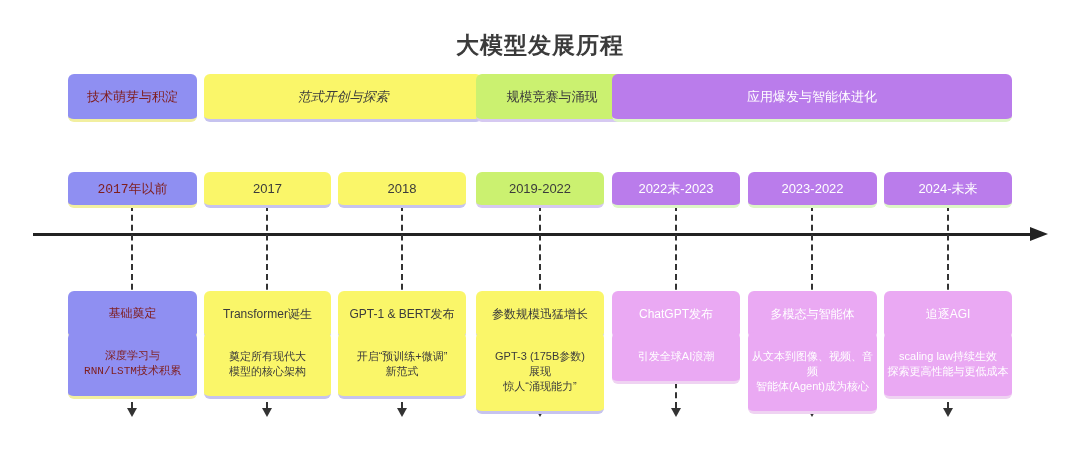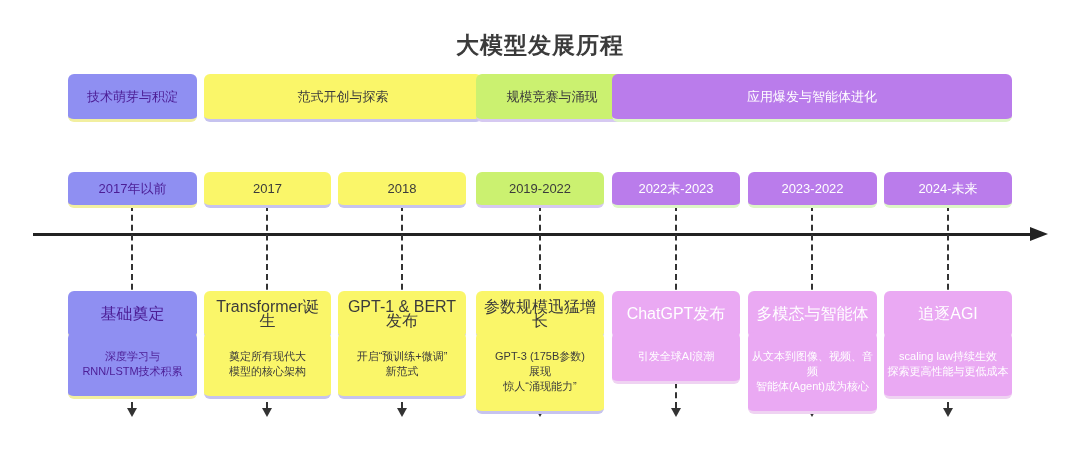--- a/index.html
+++ b/index.html
@@ -30,38 +30,38 @@
     position: absolute;
     box-sizing: border-box;
     border-radius: 6px;
     display: flex;
     align-items: center;
     justify-content: center;
     text-align: center;
     z-index: 2;
   }
   
-  .bg-periwinkle { background: #8f8ff2; color: #4c1d95; border-bottom: 3px solid #f2efa0; }
+  .bg-periwinkle { background: #8f8ff2; color: #7f1d1d; border-bottom: 3px solid #f2efa0; font-family: Liberation Mono, monospace; }
   .bg-yellow     { background: #faf669; color: #3b3b3b; border-bottom: 3px solid #c6c3ef; }
   .bg-green      { background: #cbf170; color: #3b3b3b; border-bottom: 3px solid #d6c9f1; }
   .bg-violet     { background: #ba7ceb; color: #ffffff; border-bottom: 3px solid #ddf6c6; }
   .bg-pink       { background: #eaa9f3; color: #ffffff; border-bottom: 3px solid #efd3f2; }
 
   
   .phase { top: 74px; height: 48px; font-size: 13px; }
   .phase-1 { left: 68px;  width: 129px; }
-  .phase-2 { left: 204px; width: 278px; }
+  .phase-2 { left: 204px; width: 278px; font-style: italic; }
   .phase-3 { left: 476px; width: 152px; }
   .phase-4 { left: 612px; width: 400px; }
 
   
   .period { top: 172px; height: 36px; font-size: 13px; }
 
   
-  .event  { top: 291px; height: 48px; font-size: 16px; line-height: 14px; padding: 6px; }
+  .event  { top: 291px; height: 48px; font-size: 12px; line-height: 14px; padding: 6px; }
   .detail {
     top: 332px;
     font-size: 11px;
     line-height: 15px;
     padding: 17px 1px;
     white-space: pre-line;
   }
 
   
   .c1 { left: 68px;  width: 129px; }

